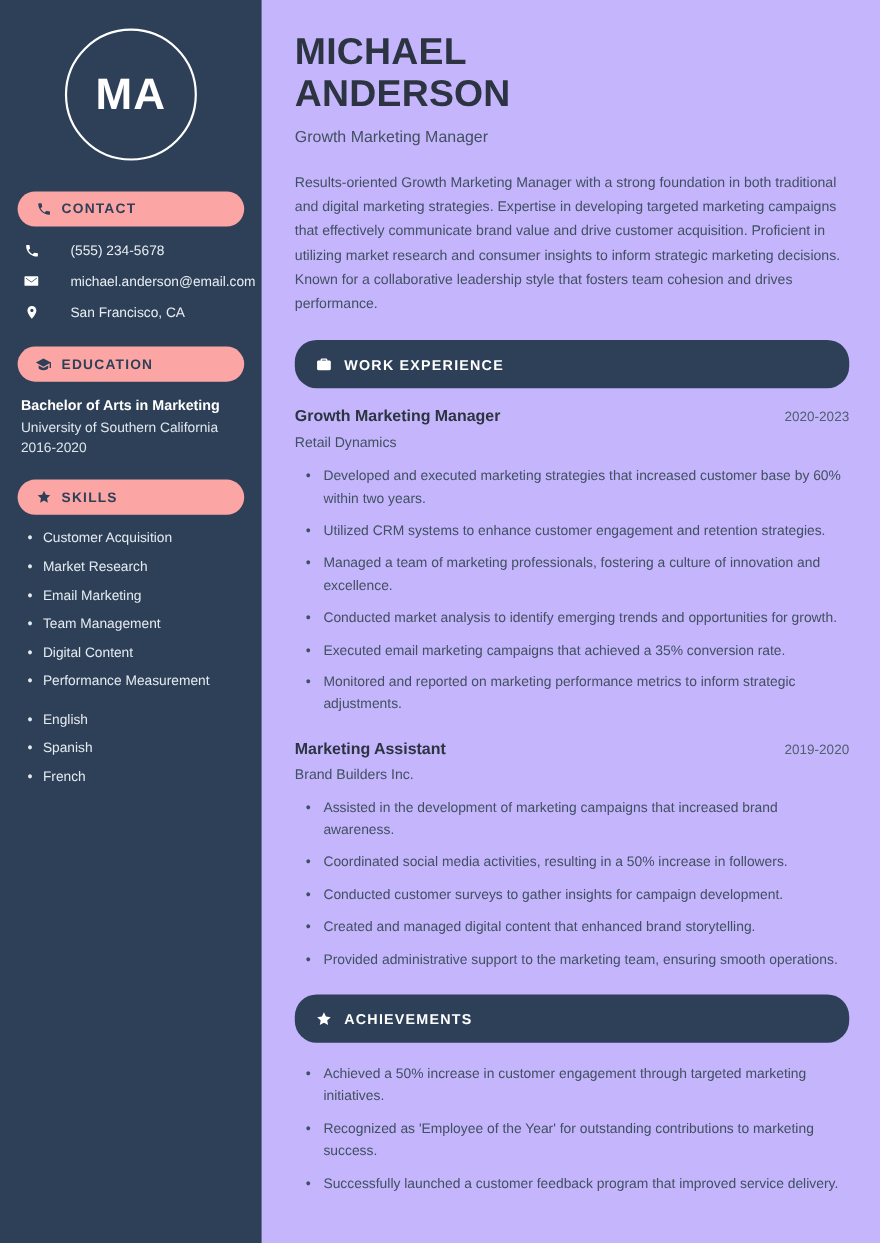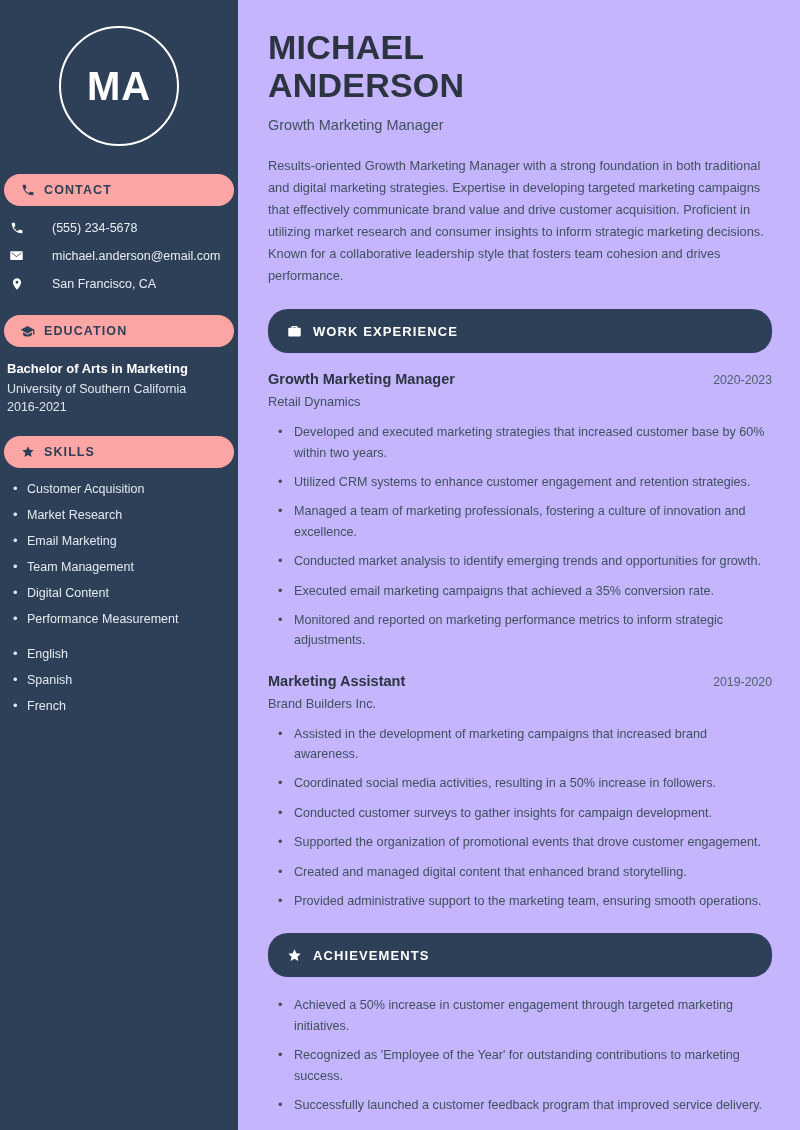--- a/index.html
+++ b/index.html
@@ -17,21 +17,21 @@
     background: #ffffff;
     overflow: hidden;
   }
 
   
   .sidebar {
     width: 238px;
     min-width: 238px;
     background: #2e4057;
     color: #ffffff;
-    padding: 0 4px;
+    padding: 0 16px;
     position: relative;
   }
   .avatar-wrap {
     display: flex;
     justify-content: center;
     margin-top: 26px;
     margin-bottom: 28px;
   }
   .avatar {
     width: 120px;
@@ -238,21 +238,21 @@
         <svg width="15" height="15" viewBox="0 0 24 24" fill="#2e4057">
             <path d="M12 3 1 9l11 6 9-4.9V17h2V9L12 3zM5 13.2V17c0 1.7 3.1 3 7 3s7-1.3 7-3v-3.8l-7 3.8-7-3.8z"></path>
           </svg>
       </span>
       <span>EDUCATION</span>
     </div>
 
     <div class="edu-block">
       <div class="edu-degree">Bachelor of Arts in Marketing</div>
       <div class="edu-school">University of Southern California</div>
-      <div class="edu-dates">2016-2021</div>
+      <div class="edu-dates">2016-2020</div>
     </div>
 
     <div class="side-pill">
       <span class="pill-icon">
         <svg width="14" height="14" viewBox="0 0 24 24" fill="#2e4057">
             <path d="M12 2l2.9 6.3 6.9.8-5.1 4.7 1.4 6.8L12 17.3 5.9 20.6l1.4-6.8L2.2 9.1l6.9-.8L12 2z"></path>
           </svg>
       </span>
       <span>SKILLS</span>
     </div>
@@ -314,21 +314,20 @@
     <div>
       <div class="job-head">
         <span class="job-title">Marketing Assistant</span>
         <span class="job-dates">2019-2020</span>
       </div>
       <div class="job-company">Brand Builders Inc.</div>
       <ul class="main-list">
         <li>Assisted in the development of marketing campaigns that increased brand awareness.</li>
         <li>Coordinated social media activities, resulting in a 50% increase in followers.</li>
         <li>Conducted customer surveys to gather insights for campaign development.</li>
-        <li>Supported the organization of promotional events that drove customer engagement.</li>
         <li>Created and managed digital content that enhanced brand storytelling.</li>
         <li>Provided administrative support to the marketing team, ensuring smooth operations.</li>
       </ul>
     </div>
 
     <div class="section-bar">
       <span class="bar-icon">
         <svg width="15" height="15" viewBox="0 0 24 24" fill="#ffffff">
             <path d="M12 2l2.9 6.3 6.9.8-5.1 4.7 1.4 6.8L12 17.3 5.9 20.6l1.4-6.8L2.2 9.1l6.9-.8L12 2z"></path>
           </svg>

